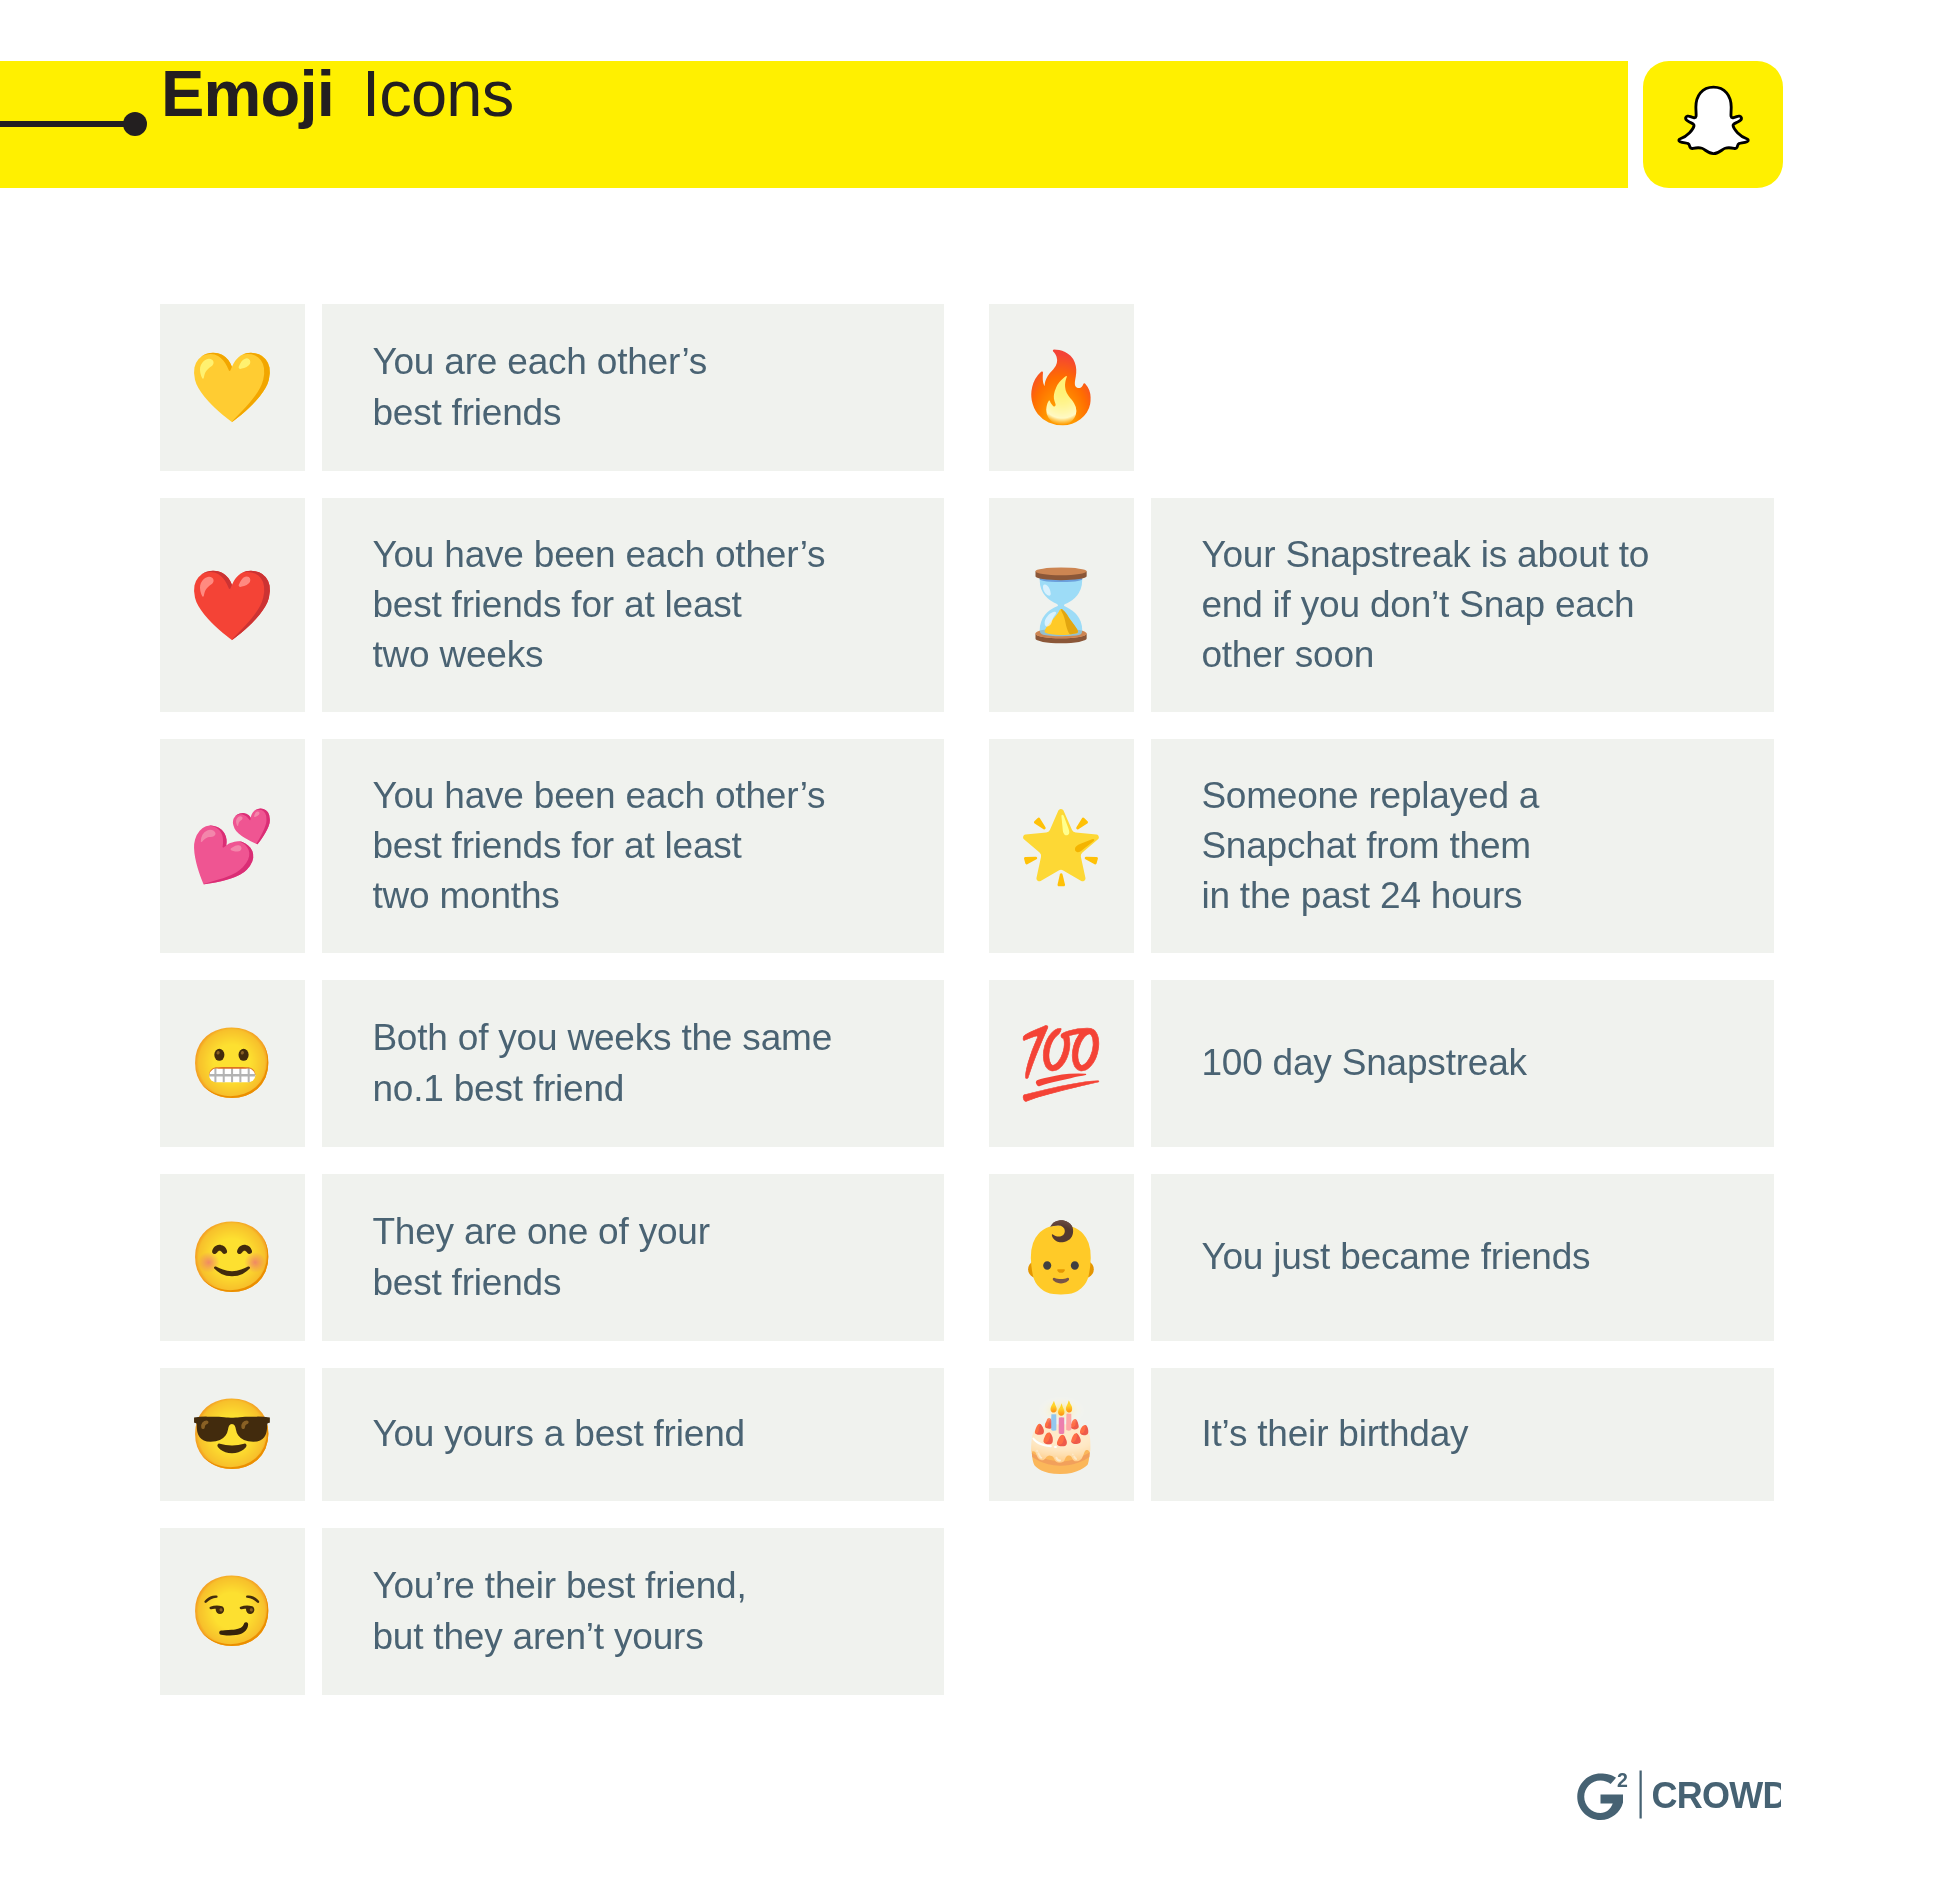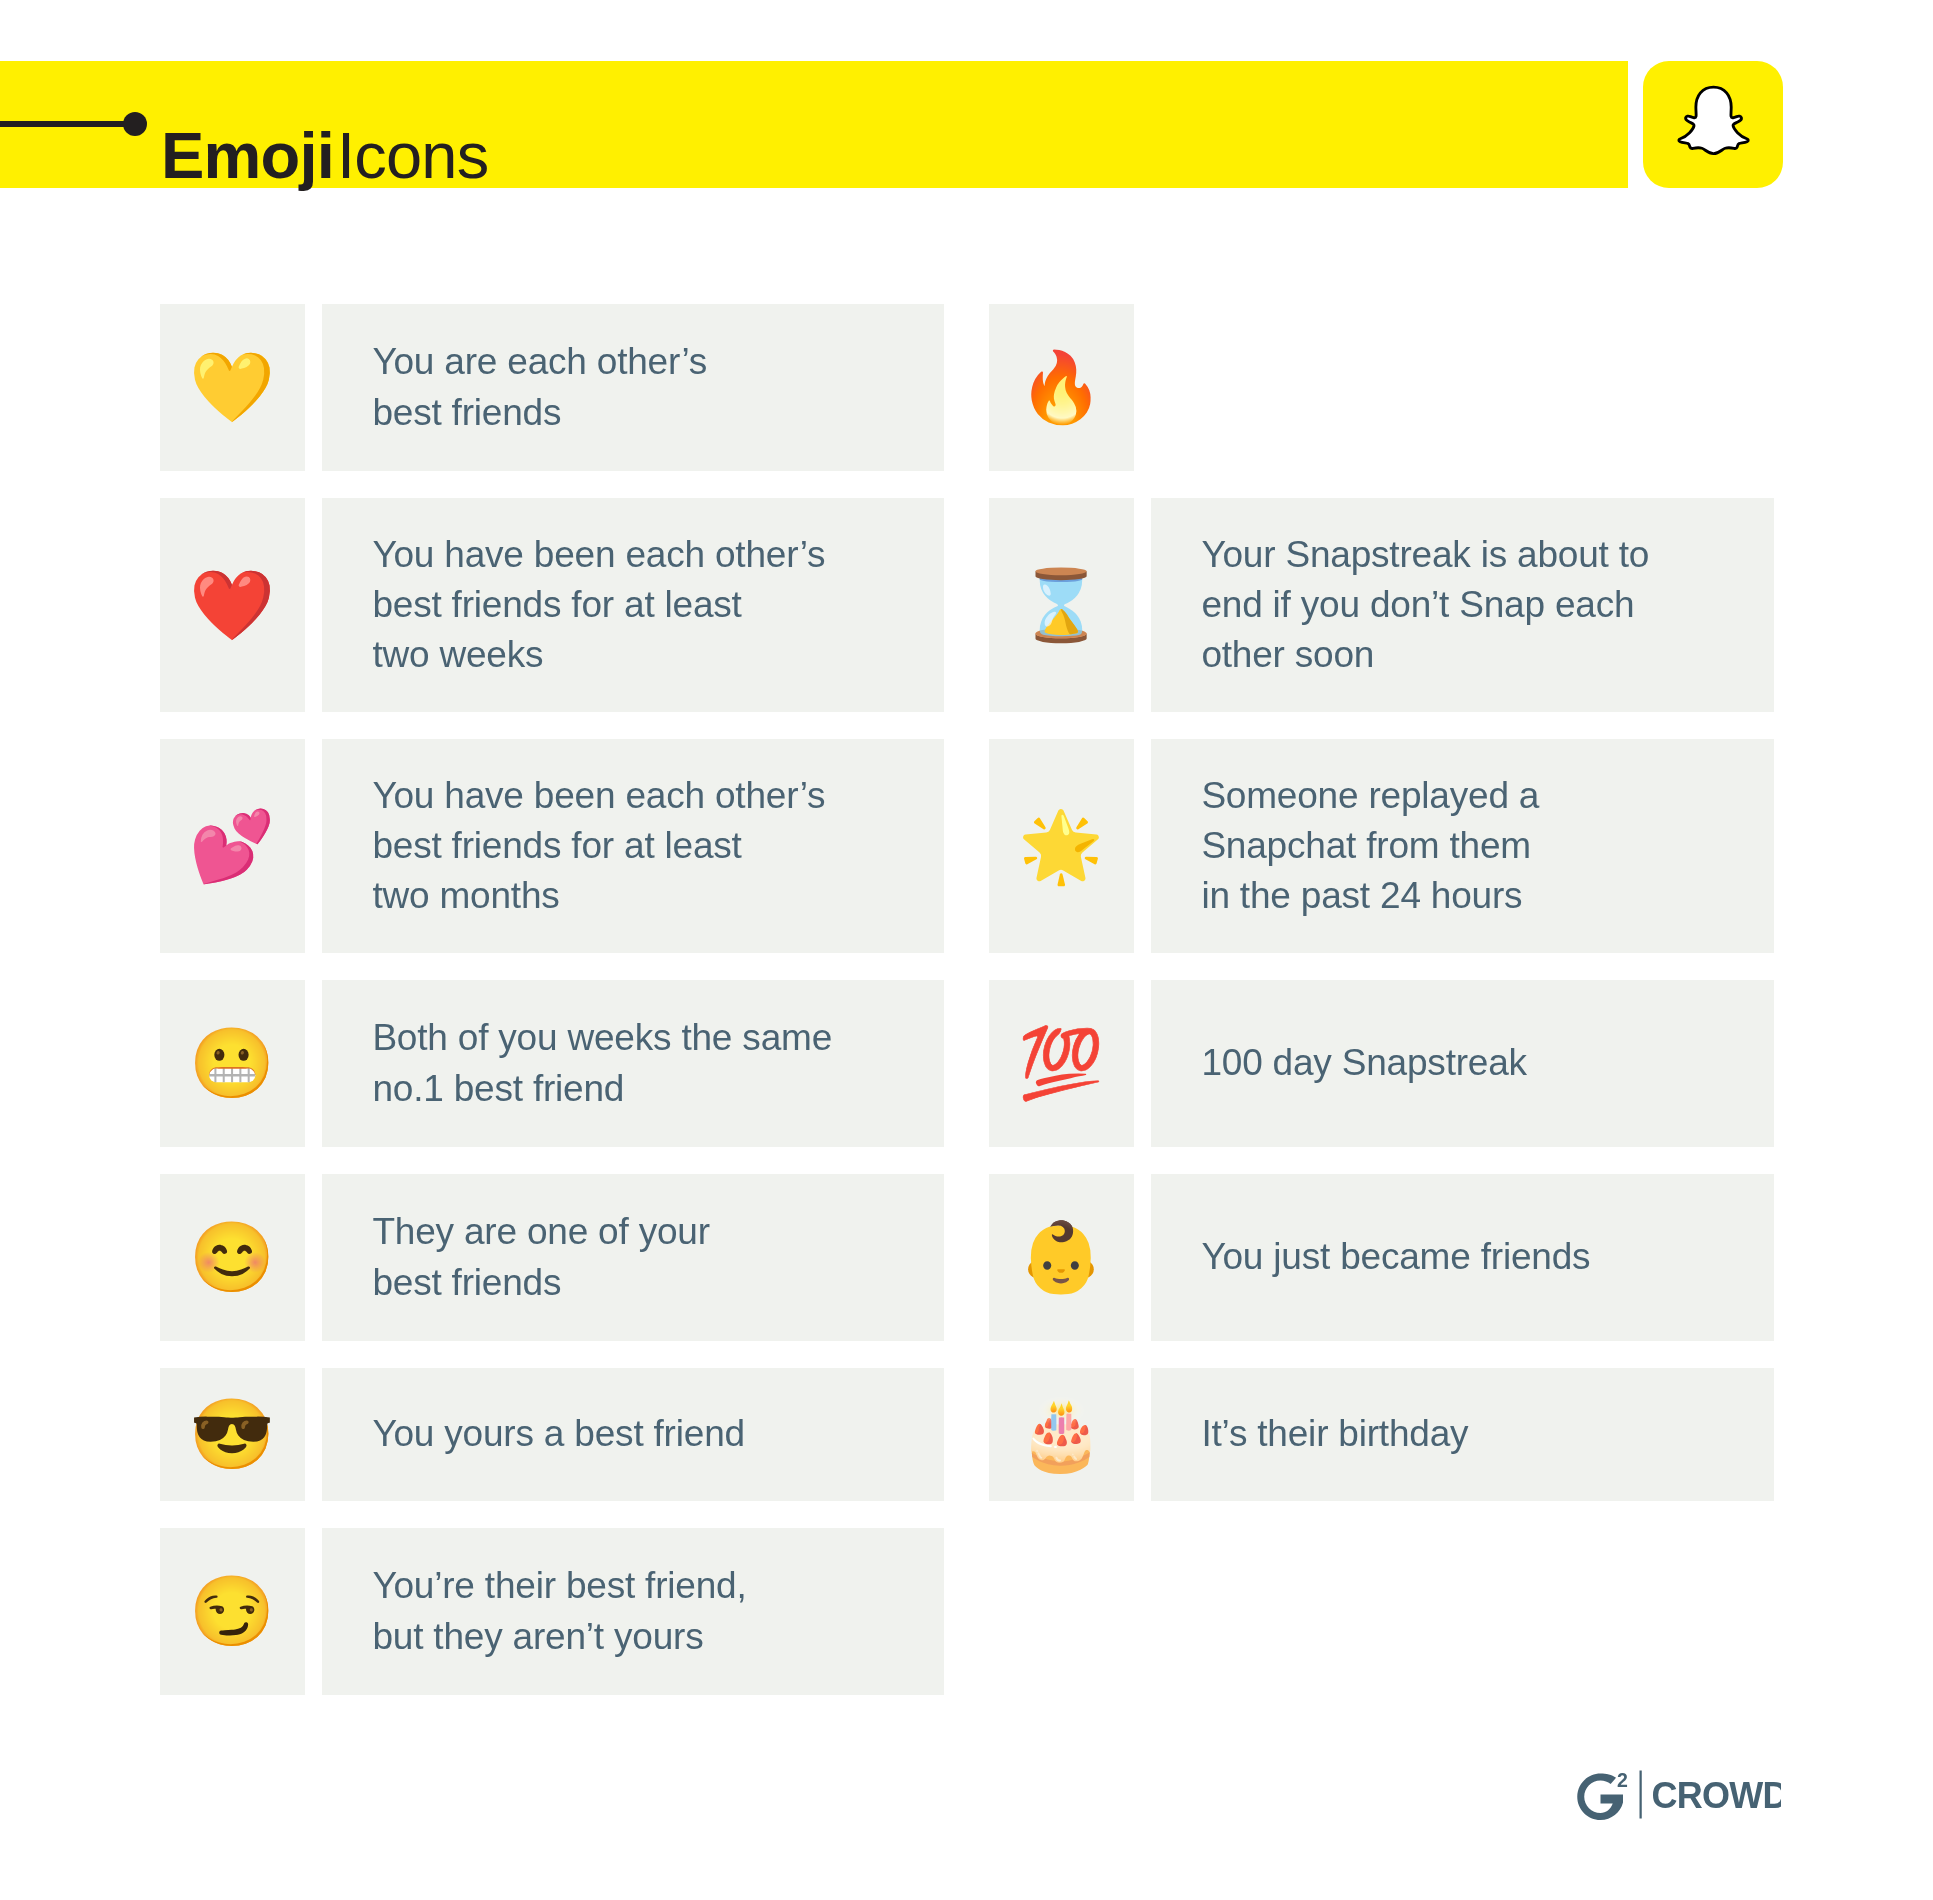--- a/index.html
+++ b/index.html
@@ -47,33 +47,33 @@
     height: 24px;
     border-radius: 50%;
     background: #231f20;
   }
   .header-title {
     position: absolute;
     left: 161px;
     top: 0;
     height: 127px;
     display: flex;
-    align-items: flex-end;
+    align-items: flex-start;
     white-space: nowrap;
     font-size: 65px;
     line-height: 1;
     color: #231f20;
     letter-spacing: -0.8px;
   }
   .header-title .t-bold {
     font-weight: 700;
   }
   .header-title .t-light {
     font-weight: 400;
-    margin-left: 3px;
+    margin-left: 28px;
   }
 
   .logo-tile {
     position: absolute;
     left: 1643px;
     top: 0;
     width: 140px;
     height: 127px;
     background: #fff000;
     border-radius: 26px;

